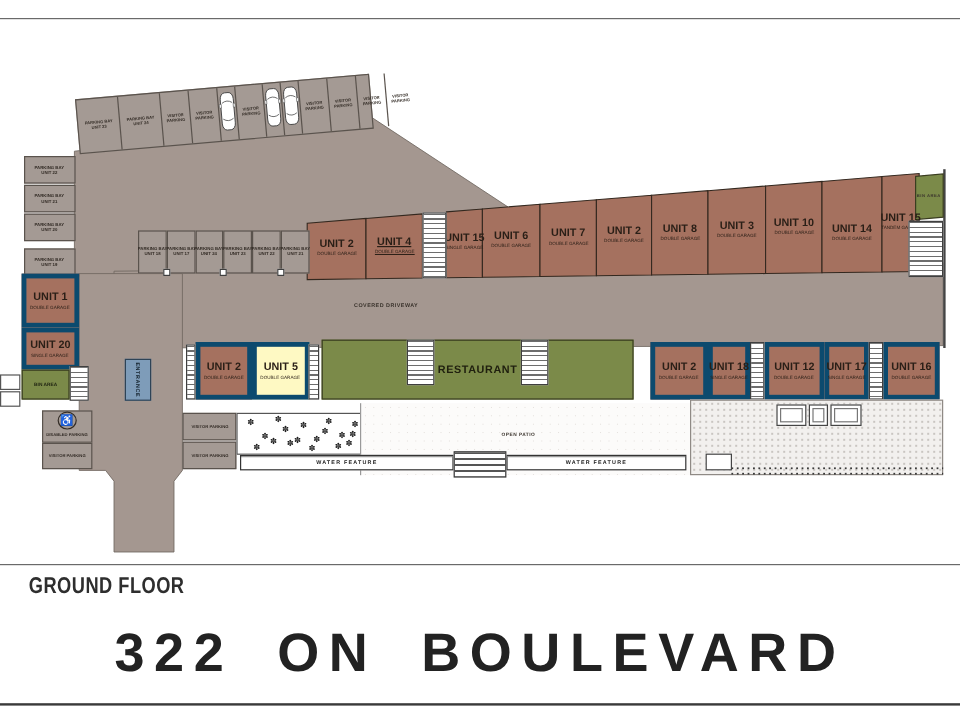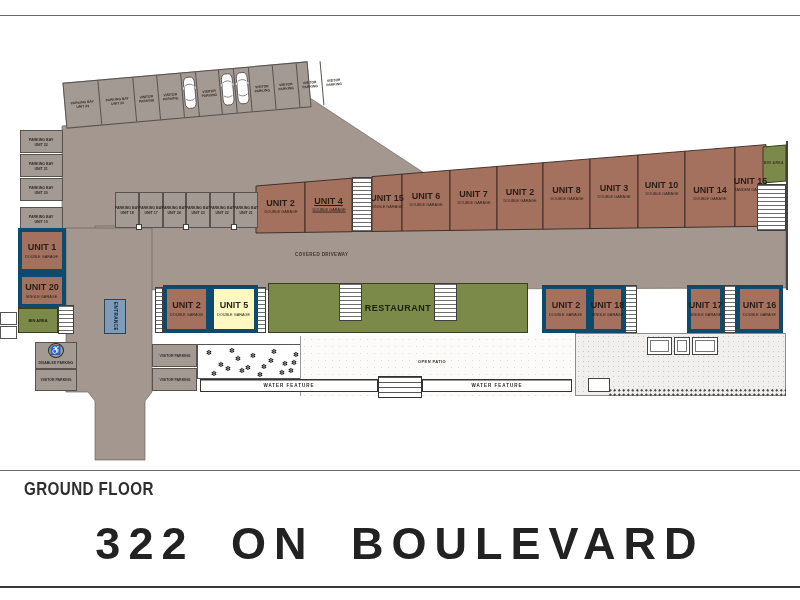--- a/index.html
+++ b/index.html
@@ -295,20 +295,24 @@
         <span class="tp">DOUBLE GARAGE</span>
       </div>
       <div class="unit" style="left: 542px; top: 285px; width: 48px; height: 48px; background: rgb(165, 113, 95);">
         <span class="nm">UNIT 2</span>
         <span class="tp">DOUBLE GARAGE</span>
       </div>
       <div class="unit" style="left: 590px; top: 285px; width: 35px; height: 48px; background: rgb(165, 113, 95);">
         <span class="nm">UNIT 18</span>
         <span class="tp">SINGLE GARAGE</span>
       </div>
+      <div class="unit" style="left: 637px; top: 285px; width: 50px; height: 48px; background: rgb(165, 113, 95);">
+        <span class="nm">UNIT 12</span>
+        <span class="tp">DOUBLE GARAGE</span>
+      </div>
       <div class="unit" style="left: 687px; top: 285px; width: 37px; height: 48px; background: rgb(165, 113, 95);">
         <span class="nm">UNIT 17</span>
         <span class="tp">SINGLE GARAGE</span>
       </div>
       <div class="unit" style="left: 736px; top: 285px; width: 47px; height: 48px; background: rgb(165, 113, 95);">
         <span class="nm">UNIT 16</span>
         <span class="tp">DOUBLE GARAGE</span>
       </div>
       <div class="unit" style="left: 18px; top: 228px; width: 48px; height: 45px; background: rgb(165, 113, 95);">
         <span class="nm">UNIT 1</span>

